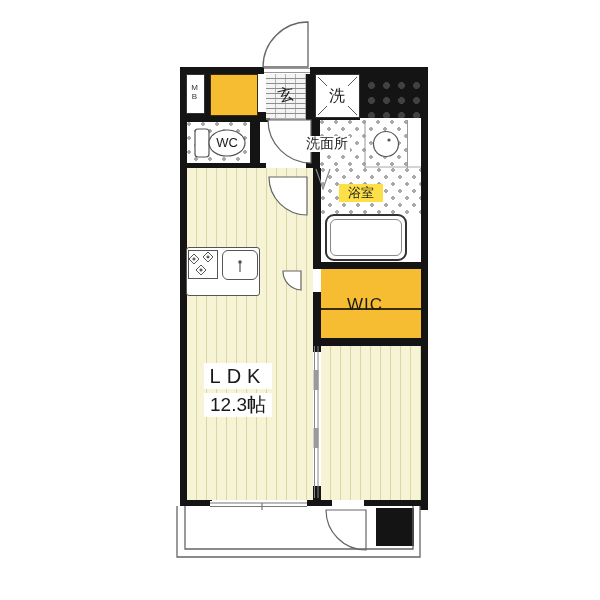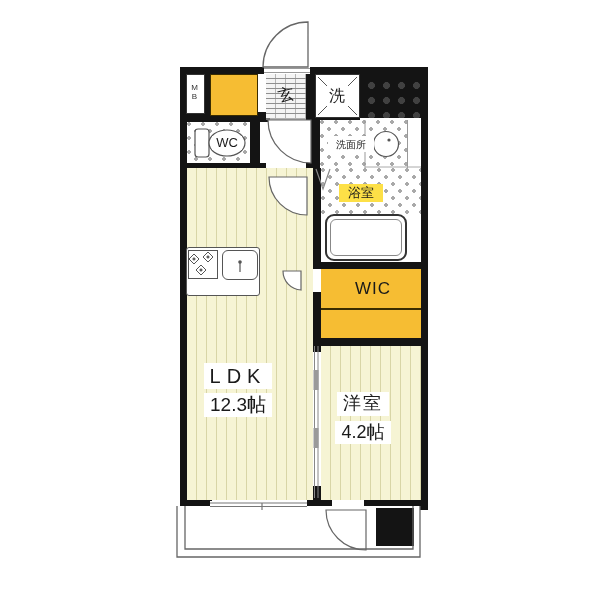--- a/index.html
+++ b/index.html
@@ -152,25 +152,21 @@
     </g>
   </svg>
 
   <div class="lbl" style="left:186px;top:76px;width:17px;height:34px;font-size:8px;flex-direction:column;color:#333;">
     <span>M</span>
     <span>B</span>
   </div>
   <div class="lbl" style="left:272px;top:82px;width:28px;height:26px;font-size:16px;transform:rotate(-12deg);">玄</div>
   <div class="lbl" style="left:322px;top:84px;width:30px;height:24px;font-size:16px;">洗</div>
   <div class="lbl" style="left:212px;top:136px;width:30px;height:14px;font-size:13px;background:#fff;">WC</div>
-  <div class="lbl" style="left:328px;top:136px;width:46px;height:16px;font-size:10px;background:#fff;">洗面所</div>
+  <div class="lbl" style="left:304px;top:136px;width:46px;height:16px;font-size:14px;background:#fff;">洗面所</div>
   <div class="lbl" style="left:339px;top:184px;width:44px;height:18px;font-size:13px;background:#fde047;">浴室</div>
-  <div class="lbl" style="left:321px;top:272px;width:88px;height:34px;font-size:17px;letter-spacing:1px;margin-left:8px;">WIC</div>
+  <div class="lbl" style="left:321px;top:288px;width:88px;height:34px;font-size:17px;letter-spacing:1px;">WIC</div>
   <div class="lbl" style="left:188px;top:360px;width:100px;height:60px;flex-direction:column;gap:4px;">
     <span class="roomlabel" style="font-size:20px;letter-spacing:6px;">LDK</span>
     <span class="roomlabel" style="font-size:19px;">12.3帖</span>
-  </div>
-  <div class="lbl" style="left:324px;top:386px;width:78px;height:64px;flex-direction:column;gap:5px;">
-    <span class="roomlabel" style="font-size:18px;letter-spacing:2px;">洋室</span>
-    <span class="roomlabel" style="font-size:18px;">4.2帖</span>
   </div>
 
 </div>
 
 </body></html>

